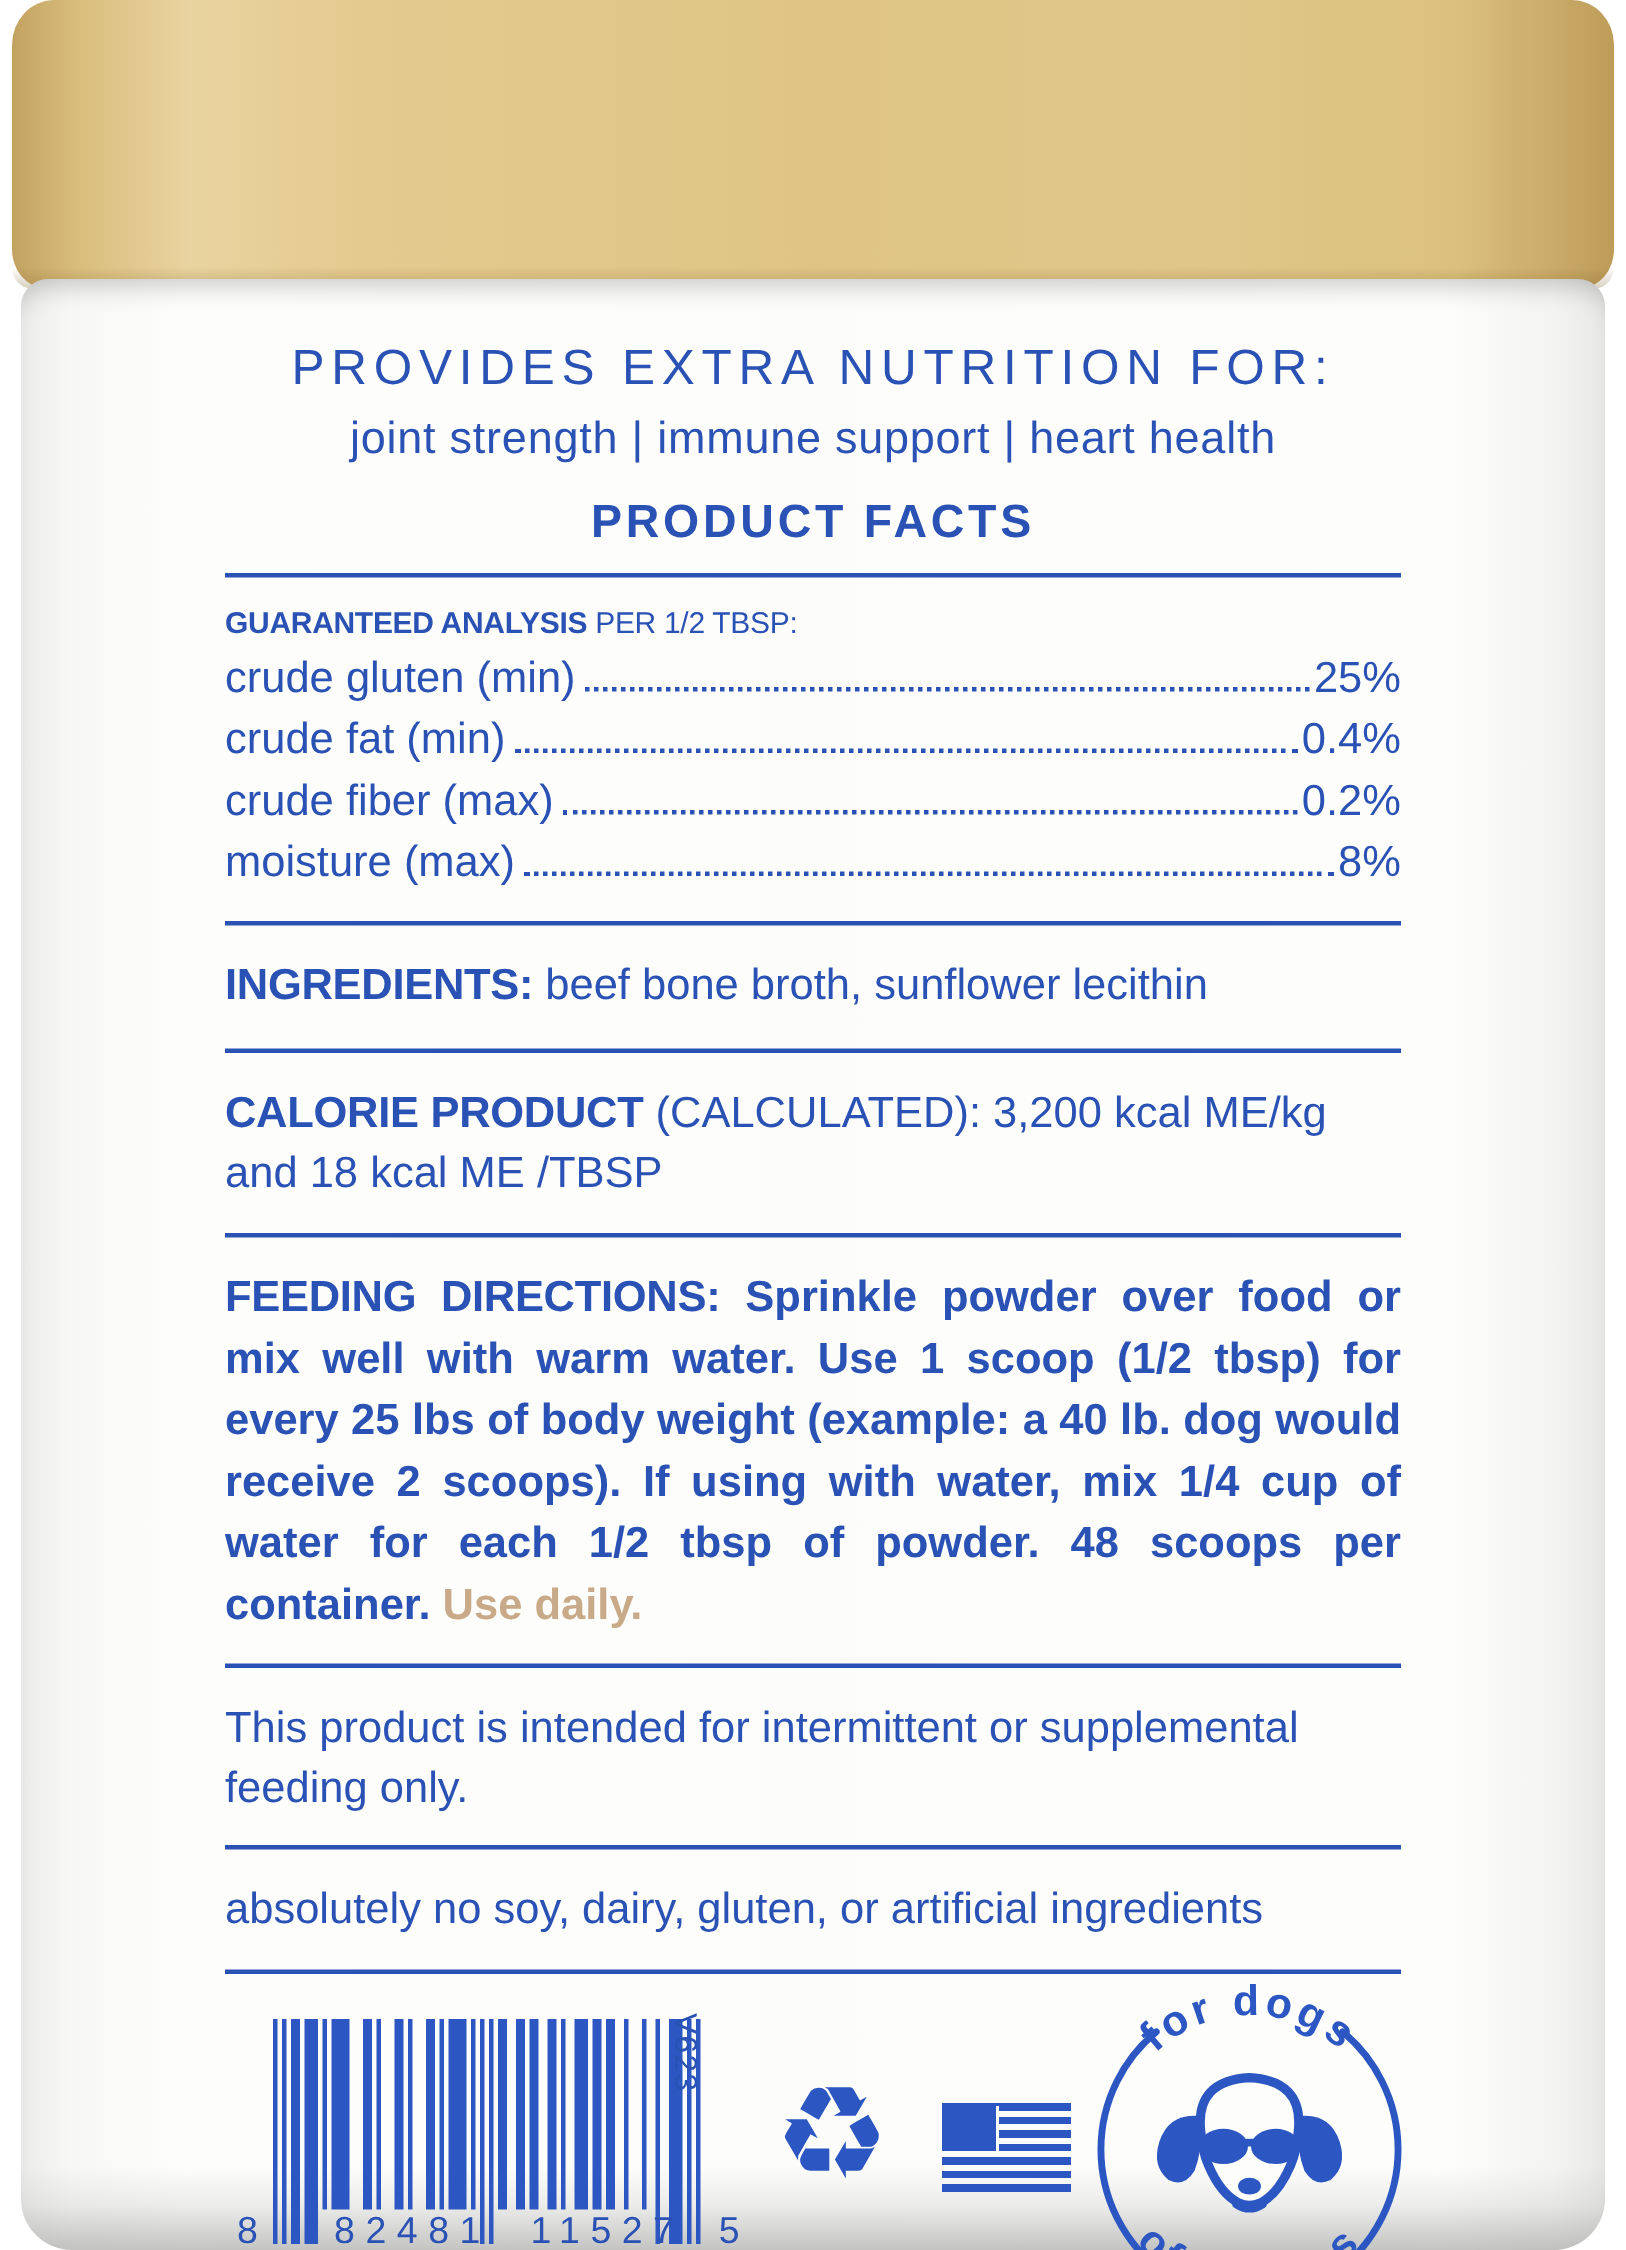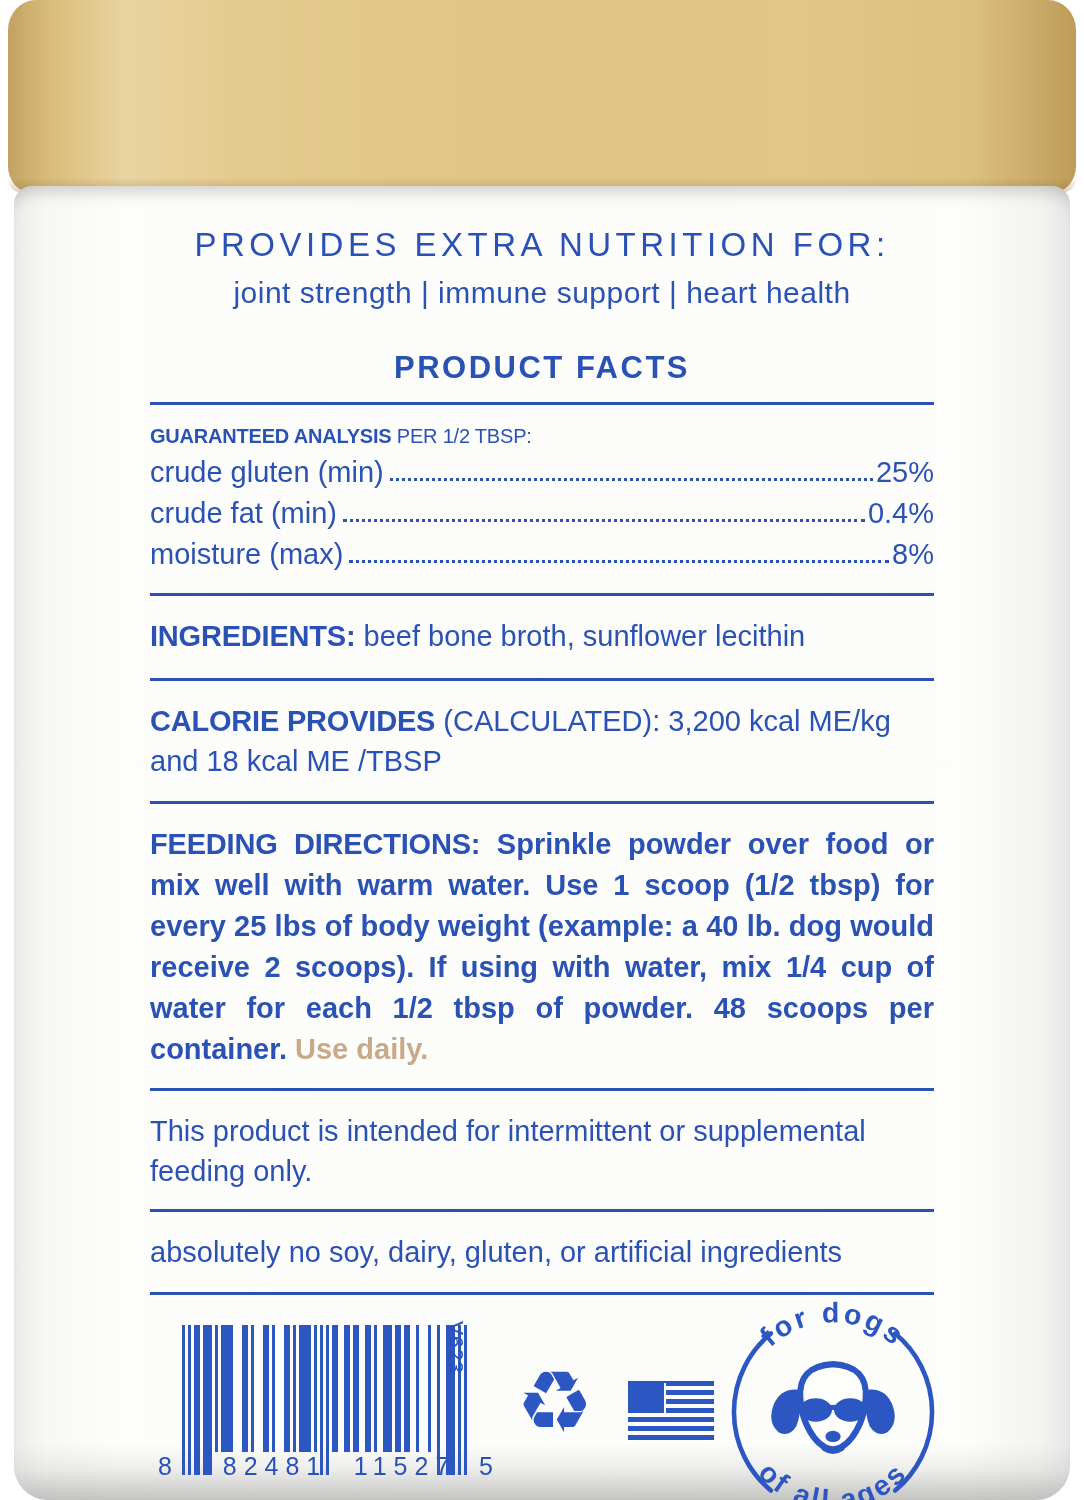--- a/index.html
+++ b/index.html
@@ -17,21 +17,21 @@
        background:linear-gradient(90deg,#ebebe9 0%,#f7f7f5 3%,#fdfdfb 10%,#fcfcfa 50%,#fdfdfb 90%,#f3f3f1 97%,#e7e7e5 100%);
        border-radius:18px 18px 34px 34px;
        box-shadow:inset 0 16px 18px -12px rgba(0,0,0,.22);}
   .body-can::after{content:"";position:absolute;left:0;right:0;bottom:0;height:56px;
        background:linear-gradient(180deg,rgba(255,255,255,0) 0%,rgba(190,190,188,.25) 45%,rgba(165,165,163,.65) 100%);
        border-radius:0 0 34px 34px;}
   
   .label{position:absolute;left:150px;top:212px;width:784px;color:#2a52b5;}
   .provides{text-align:center;font-size:33px;letter-spacing:4.5px;margin-top:14px;white-space:nowrap;}
   .benefits{text-align:center;font-size:30px;letter-spacing:.5px;margin-top:12px;white-space:nowrap;}
-  .pf-title{text-align:center;font-size:31px;font-weight:700;letter-spacing:2.5px;margin-top:40px;}
+  .pf-title{text-align:center;font-size:31px;font-weight:700;letter-spacing:2.5px;margin-top:20px;}
   .rule{border:none;border-top:3px solid #2a52b5;margin:0;}
   .r1{margin-top:16px;} .r2{margin-top:22px;} .r3{margin-top:22px;} .r4{margin-top:20px;}
   .r5{margin-top:18px;} .r6{margin-top:18px;} .r7{margin-top:20px;}
   .ga-head{font-size:20px;font-weight:700;letter-spacing:-0.2px;margin-top:20px;}
   .ga-head .light{font-weight:400;}
   .ga-row{display:flex;align-items:baseline;font-size:29px;margin-top:8px;}
   .ga-row .leader{flex:1;border-bottom:3px dotted #2a52b5;align-self:flex-end;margin:0 3px 8px 6px;}
   .ga-row .val{white-space:nowrap;}
   .para{font-size:29px;line-height:40px;margin-top:20px;}
   .para b{letter-spacing:-0.2px;}
@@ -74,32 +74,37 @@
       <span>crude gluten (min)</span>
       <span class="leader"></span>
       <span class="val">25%</span>
     </div>
     <div class="ga-row">
       <span>crude fat (min)</span>
       <span class="leader"></span>
       <span class="val">0.4%</span>
     </div>
     <div class="ga-row">
+      <span>crude fiber (max)</span>
+      <span class="leader"></span>
+      <span class="val">0.2%</span>
+    </div>
+    <div class="ga-row">
       <span>moisture (max)</span>
       <span class="leader"></span>
       <span class="val">8%</span>
     </div>
 
     <hr class="rule r2">
 
     <div class="para"><b>INGREDIENTS:</b><span> beef bone broth, sunflower lecithin</span></div>
 
     <hr class="rule r3">
 
-    <div class="para"><b>CALORIE PROVIDES</b><span> (CALCULATED): 3,200 kcal ME/kg</span><br><span>and 18 kcal ME /TBSP</span></div>
+    <div class="para"><b>CALORIE PRODUCT</b><span> (CALCULATED): 3,200 kcal ME/kg</span><br><span>and 18 kcal ME /TBSP</span></div>
 
     <hr class="rule r4">
 
     <div class="para feeding"><b>FEEDING DIRECTIONS:</b><span> Sprinkle powder over food or mix well with warm water. Use 1 scoop (1/2 tbsp) for every 25 lbs of body weight (example: a 40 lb. dog would receive 2 scoops). If using with water, mix 1/4 cup of water for each 1/2 tbsp of powder. 48 scoops per container. </span><span class="tan">Use daily.</span></div>
 
     <hr class="rule r5">
 
     <div class="para">This product is intended for intermittent or supplemental feeding only.</div>
 
     <hr class="rule r6">

